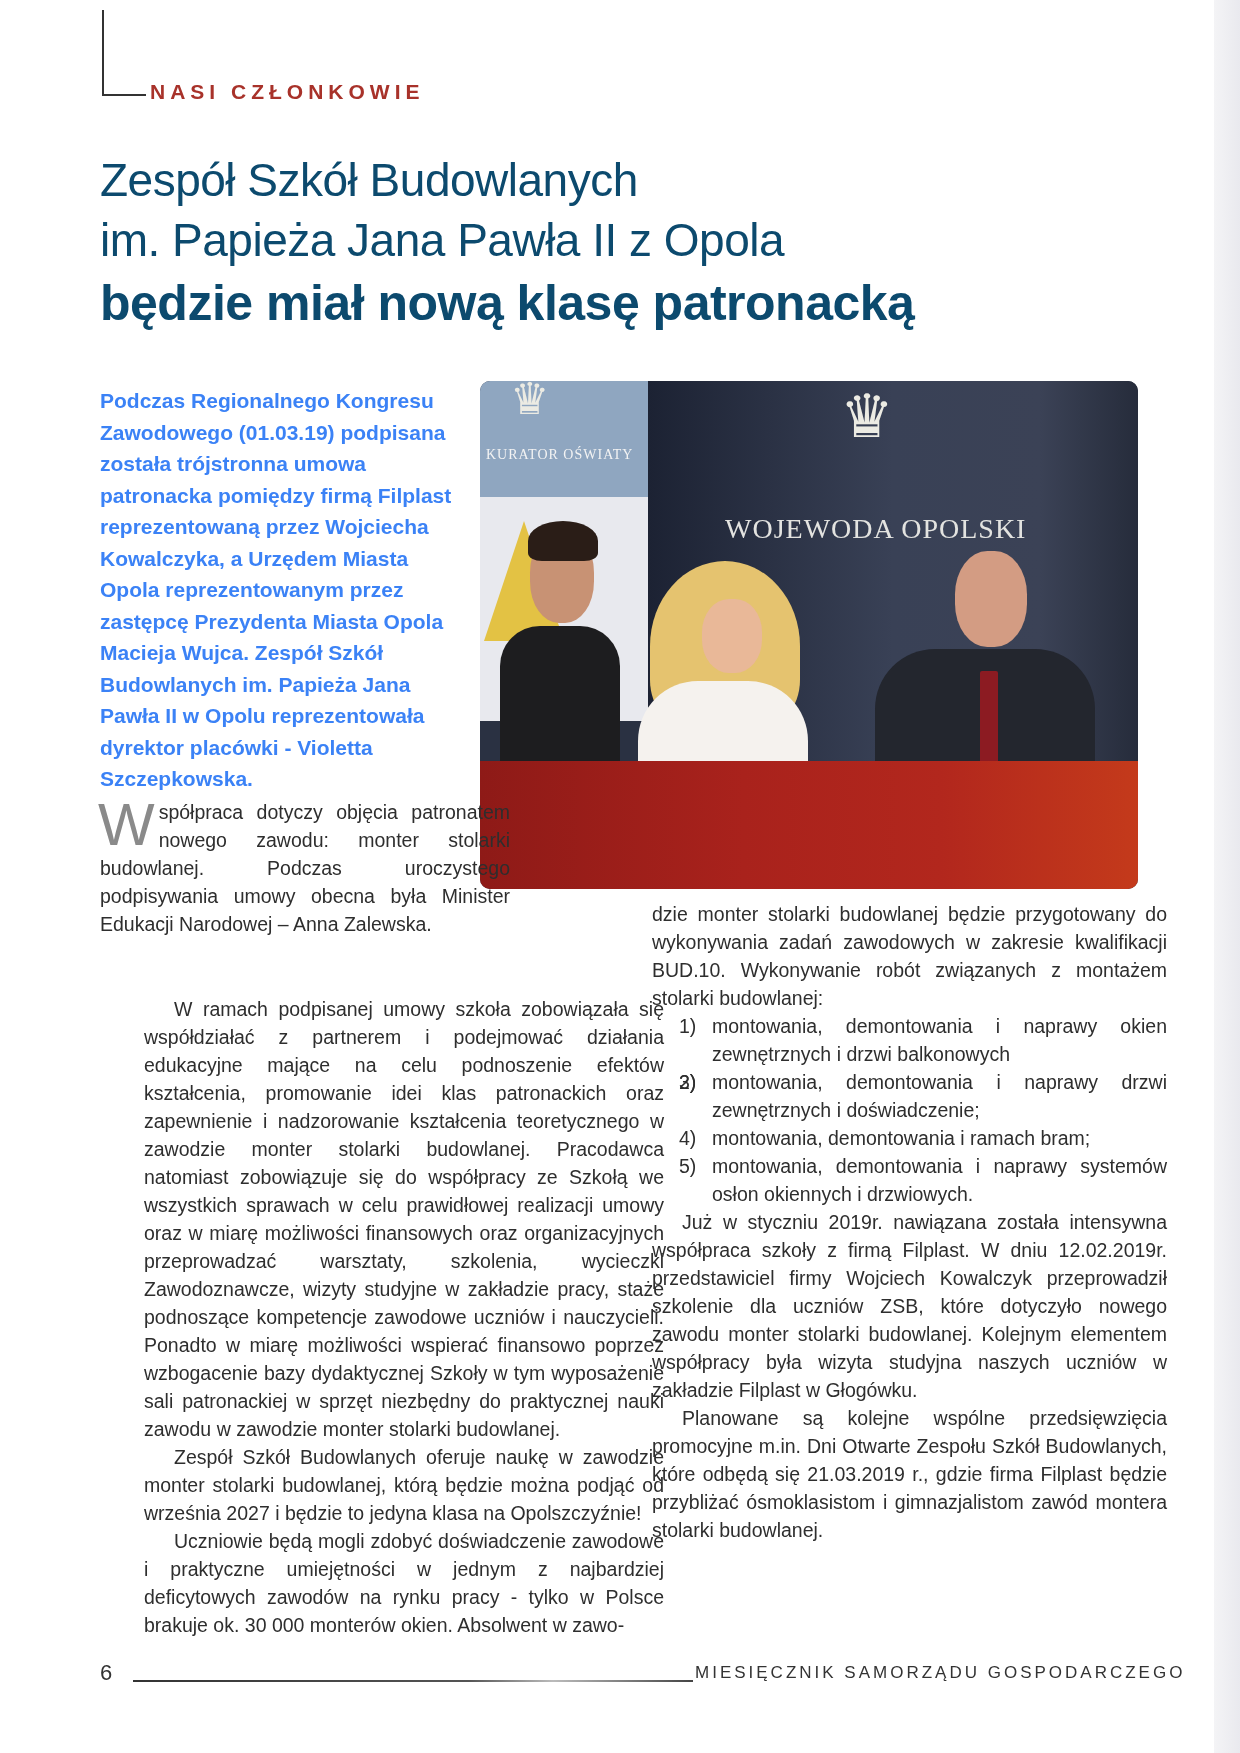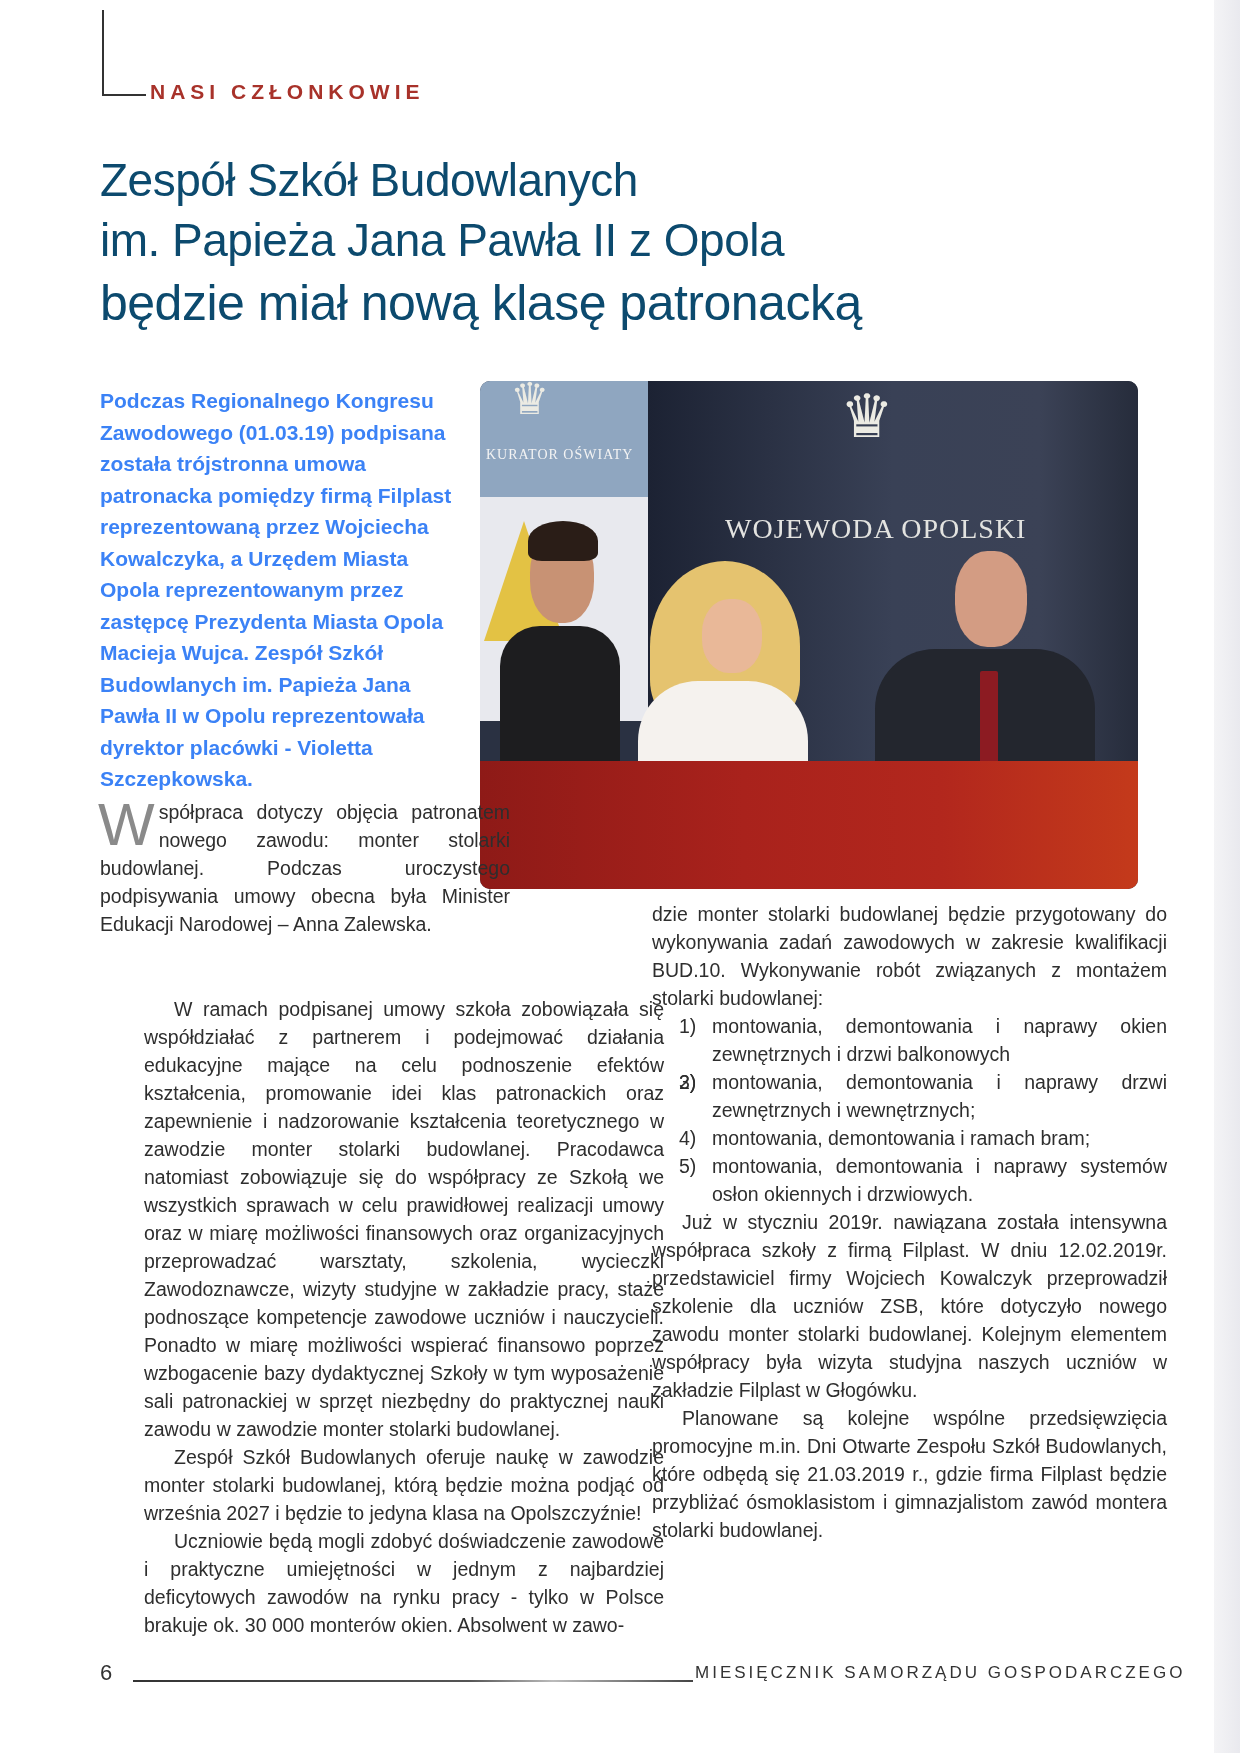--- a/index.html
+++ b/index.html
@@ -13,21 +13,21 @@
     background: linear-gradient(to right, #f4f4f6, #e9e9ee);
   }
   .corner-v { position: absolute; left: 102px; top: 10px; width: 2px; height: 86px; background: #333; }
   .corner-h { position: absolute; left: 102px; top: 94px; width: 44px; height: 2px; background: #333; }
   .section-label {
     position: absolute; left: 150px; top: 80px;
     color: #a8322a; font-weight: bold; font-size: 21px; letter-spacing: 5px;
   }
   .title { position: absolute; left: 100px; top: 150px; width: 980px; color: #0c4a6e; }
   .title .l1, .title .l2 { font-size: 46px; line-height: 60px; font-weight: normal; letter-spacing: -0.5px; }
-  .title .l3 { font-size: 50px; line-height: 66px; font-weight: normal; letter-spacing: -0.5px; }
+  .title .l3 { font-size: 50px; line-height: 66px; font-weight: bold; letter-spacing: -0.5px; }
 
   .lead {
     position: absolute; left: 100px; top: 385px; width: 365px;
     font-size: 21px; line-height: 31.5px; font-weight: bold; color: #3b82f6;
   }
   .photo {
     position: absolute; left: 480px; top: 381px; width: 658px; height: 508px;
     border-radius: 10px; overflow: hidden; background: #2a3142;
   }
   .ph-left { position: absolute; left: 0; top: 0; width: 168px; height: 340px; background: linear-gradient(#8fa6c0 0 34%, #e8e9ee 34% 100%); }
@@ -111,21 +111,21 @@
   <p class="indent">W ramach podpisanej umowy szkoła zobowiązała się współdziałać z partnerem i podejmować działania edukacyjne mające na celu podnoszenie efektów kształcenia, promowanie idei klas patronackich oraz zapewnienie i nadzorowanie kształcenia teoretycznego w zawodzie monter stolarki budowlanej. Pracodawca natomiast zobowiązuje się do współpracy ze Szkołą we wszystkich sprawach w celu prawidłowej realizacji umowy oraz w miarę możliwości finansowych oraz organizacyjnych przeprowadzać warsztaty, szkolenia, wycieczki Zawodoznawcze, wizyty studyjne w zakładzie pracy, staże podnoszące kompetencje zawodowe uczniów i nauczycieli. Ponadto w miarę możliwości wspierać finansowo poprzez wzbogacenie bazy dydaktycznej Szkoły w tym wyposażenie sali patronackiej w sprzęt niezbędny do praktycznej nauki zawodu w zawodzie monter stolarki budowlanej.</p>
   <p class="indent">Zespół Szkół Budowlanych oferuje naukę w zawodzie monter stolarki budowlanej, którą będzie można podjąć od września 2027 i będzie to jedyna klasa na Opolszczyźnie!</p>
   <p class="indent">Uczniowie będą mogli zdobyć doświadczenie zawodowe i praktyczne umiejętności w jednym z najbardziej deficytowych zawodów na rynku pracy - tylko w Polsce brakuje ok. 30 000 monterów okien. Absolwent w zawo-</p>
 </div>
 
 <div class="col col-right">
   <p>dzie monter stolarki budowlanej będzie przygotowany do wykonywania zadań zawodowych w zakresie kwalifikacji BUD.10. Wykonywanie robót związanych z montażem stolarki budowlanej:</p>
   <ul class="list">
     <li><span class="num">1)</span><span>montowania, demontowania i naprawy okien zewnętrznych i drzwi balkonowych</span></li>
     <li><span class="num">2)</span></li>
-    <li><span class="num">3)</span><span>montowania, demontowania i naprawy drzwi zewnętrznych i wewnętrznych;</span></li>
+    <li><span class="num">3)</span><span>montowania, demontowania i naprawy drzwi zewnętrznych i doświadczenie;</span></li>
     <li><span class="num">4)</span><span>montowania, demontowania i ramach bram;</span></li>
     <li><span class="num">5)</span><span>montowania, demontowania i naprawy systemów osłon okiennych i drzwiowych.</span></li>
   </ul>
   <p class="indent">Już w styczniu 2019r. nawiązana została intensywna współpraca szkoły z firmą Filplast. W dniu 12.02.2019r. przedstawiciel firmy Wojciech Kowalczyk przeprowadził szkolenie dla uczniów ZSB, które dotyczyło nowego zawodu monter stolarki budowlanej. Kolejnym elementem współpracy była wizyta studyjna naszych uczniów w zakładzie Filplast w Głogówku.</p>
   <p class="indent">Planowane są kolejne wspólne przedsięwzięcia promocyjne m.in. Dni Otwarte Zespołu Szkół Budowlanych, które odbędą się 21.03.2019 r., gdzie firma Filplast będzie przybliżać ósmoklasistom i gimnazjalistom zawód montera stolarki budowlanej.</p>
 </div>
 
 <div class="footer-num">6</div>
 <div class="footer-line"></div>
 <div class="footer-title">MIESIĘCZNIK SAMORZĄDU GOSPODARCZEGO</div>

